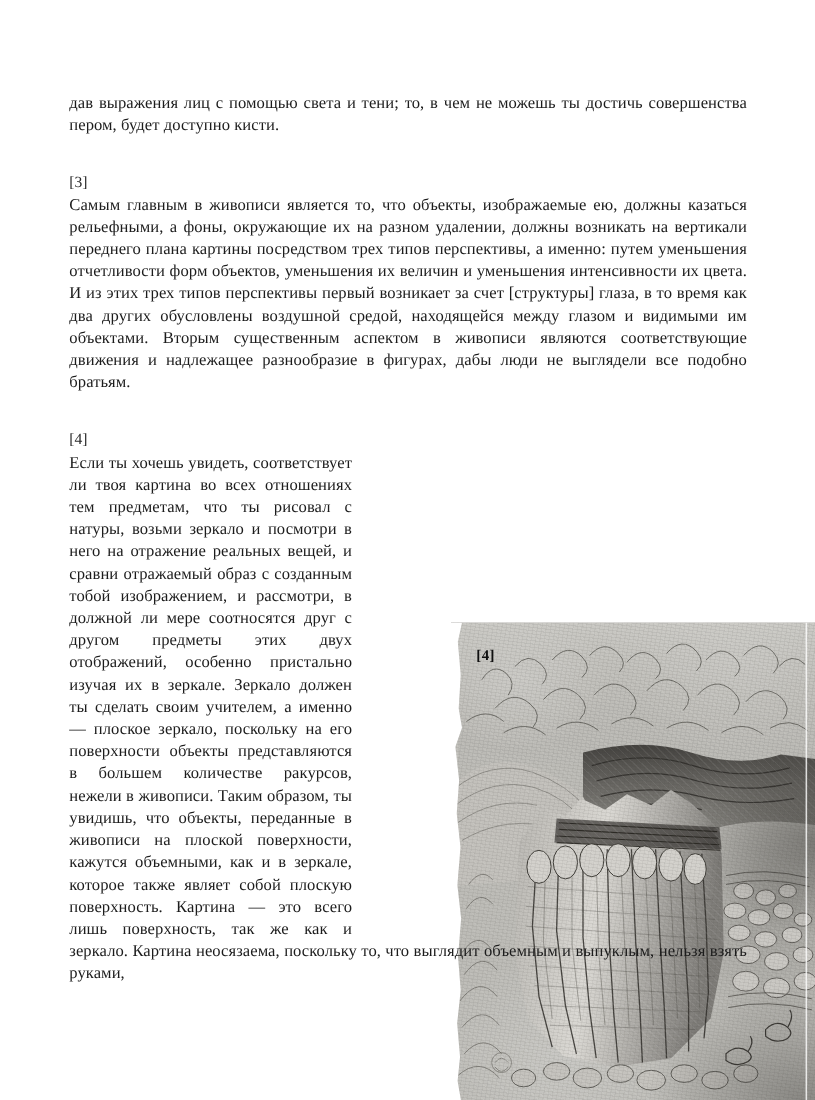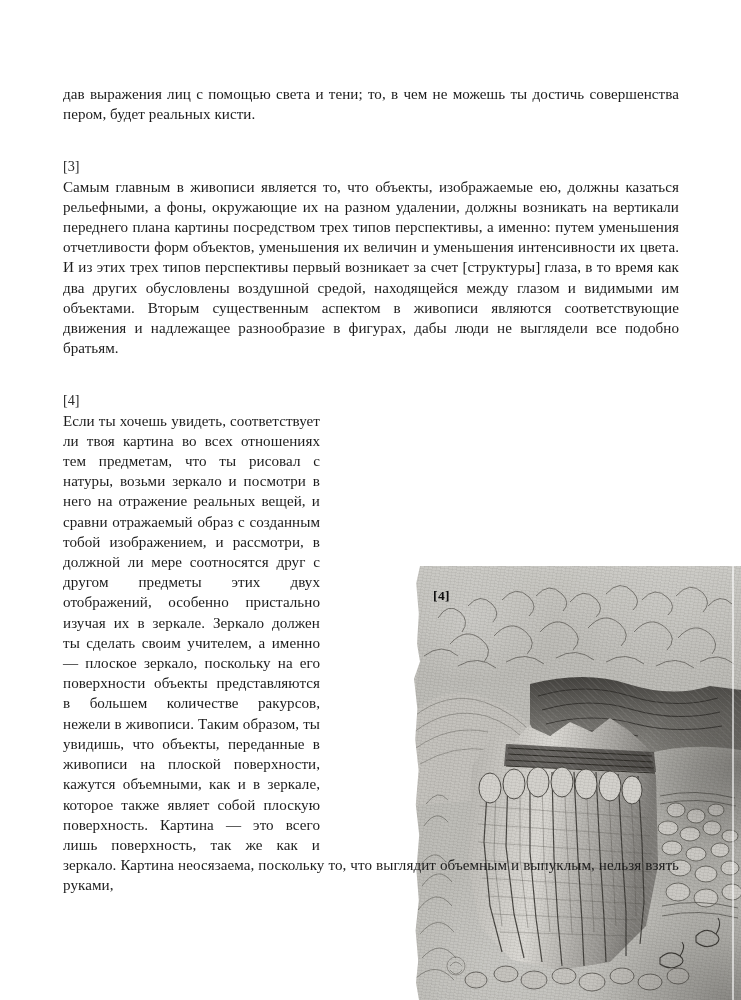--- a/index.html
+++ b/index.html
@@ -331,21 +331,21 @@
     <div class="plate-grain"></div>
     <div class="plate-vignette"></div>
     <div class="plate-seam"></div>
     <div class="plate-edge"></div>
 
     <div class="plate-label">[4]</div>
   </div>
 
   <div class="text-block">
 
-    <p class="para">дав выражения лиц с помощью света и тени; то, в чем не можешь ты достичь совершенства пером, будет реальных кисти.</p>
+    <p class="para">дав выражения лиц с помощью света и тени; то, в чем не можешь ты достичь совершенства пером, будет доступно кисти.</p>
 
     <p class="marker marker-3">[3]</p>
 
     <p class="para after-marker">Самым главным в живописи является то, что объекты, изображаемые ею, должны казаться рельефными, а фоны, окружающие их на разном удалении, должны возникать на вертикали переднего плана картины посредством трех типов перспективы, а именно: путем уменьшения отчетливости форм объектов, уменьшения их величин и уменьшения интенсивности их цвета. И из этих трех типов перспективы первый возникает за счет [структуры] глаза, в то время как два других обусловлены воздушной средой, находящейся между глазом и видимыми им объектами. Вторым существенным аспектом в живописи являются соответствующие движения и надлежащее разнообразие в фигурах, дабы люди не выглядели все подобно братьям.</p>
 
     <p class="marker marker-4">[4]</p>
 
     <div class="figure-float"></div>
 
     <p class="para after-marker">Если ты хочешь увидеть, соответствует ли твоя картина во всех отношениях тем предметам, что ты рисовал с натуры, возьми зеркало и посмотри в него на отражение реальных вещей, и сравни отражаемый образ с созданным тобой изображением, и рассмотри, в должной ли мере соотносятся друг с другом предметы этих двух отображений, особенно пристально изучая их в зеркале. Зеркало должен ты сделать своим учителем, а именно — плоское зеркало, поскольку на его поверхности объекты представляются в большем количестве ракурсов, нежели в живописи. Таким образом, ты увидишь, что объекты, переданные в живописи на плоской поверхности, кажутся объемными, как и в зеркале, которое также являет собой плоскую поверхность. Картина — это всего лишь поверхность, так же как и зеркало. Картина неосязаема, поскольку то, что выглядит объемным и выпуклым, нельзя взять руками,</p>

